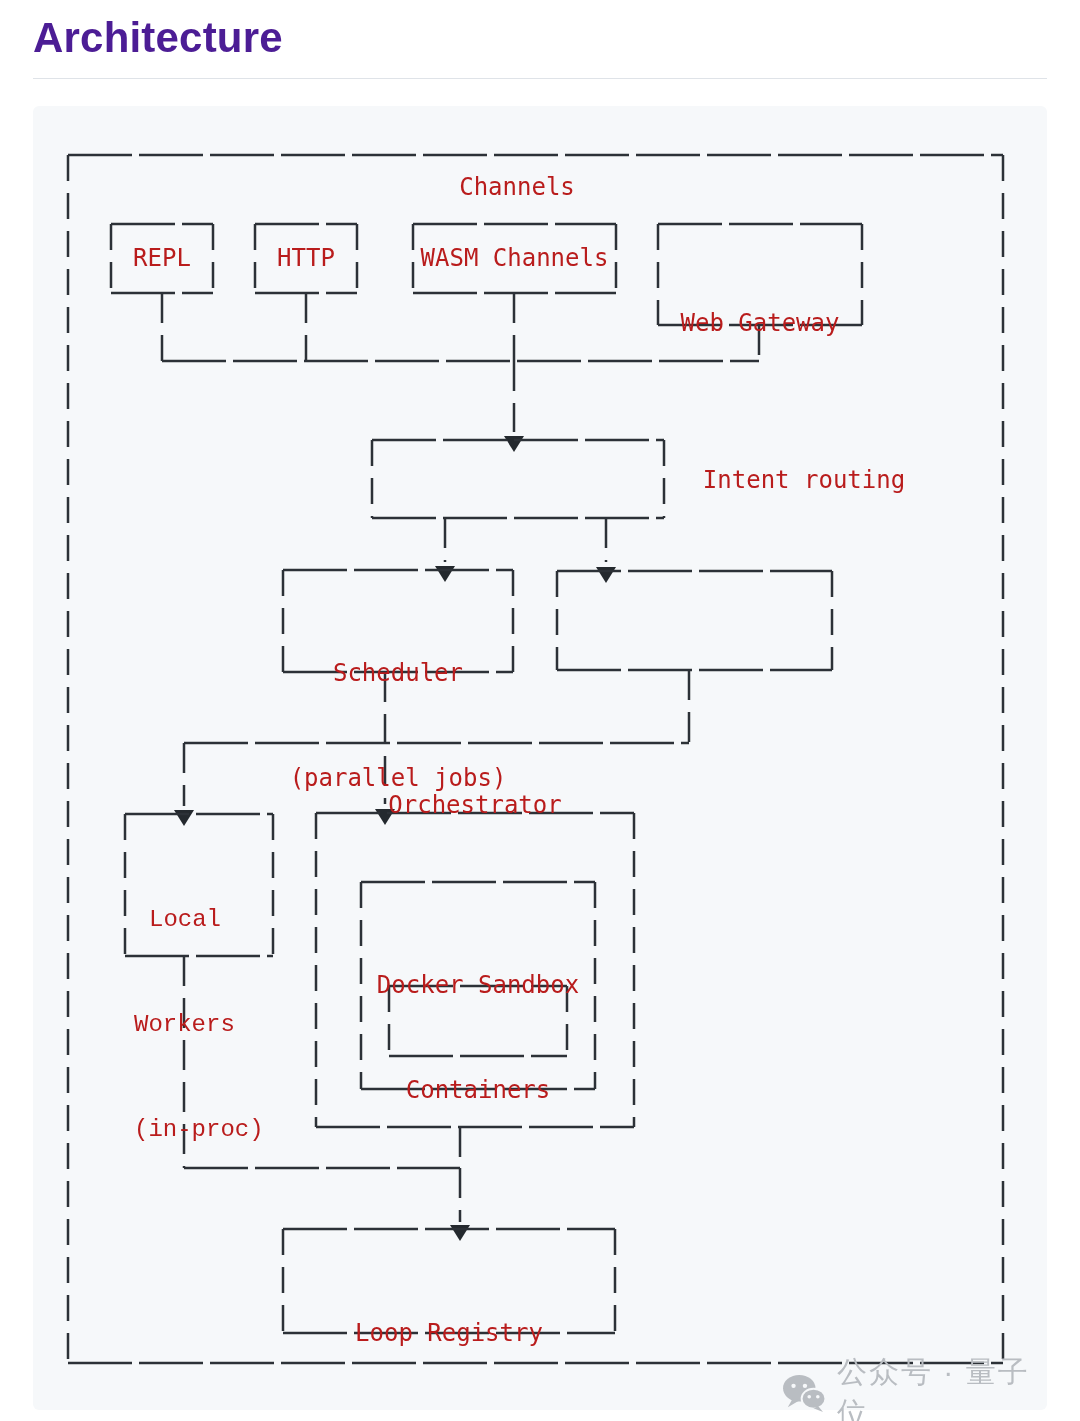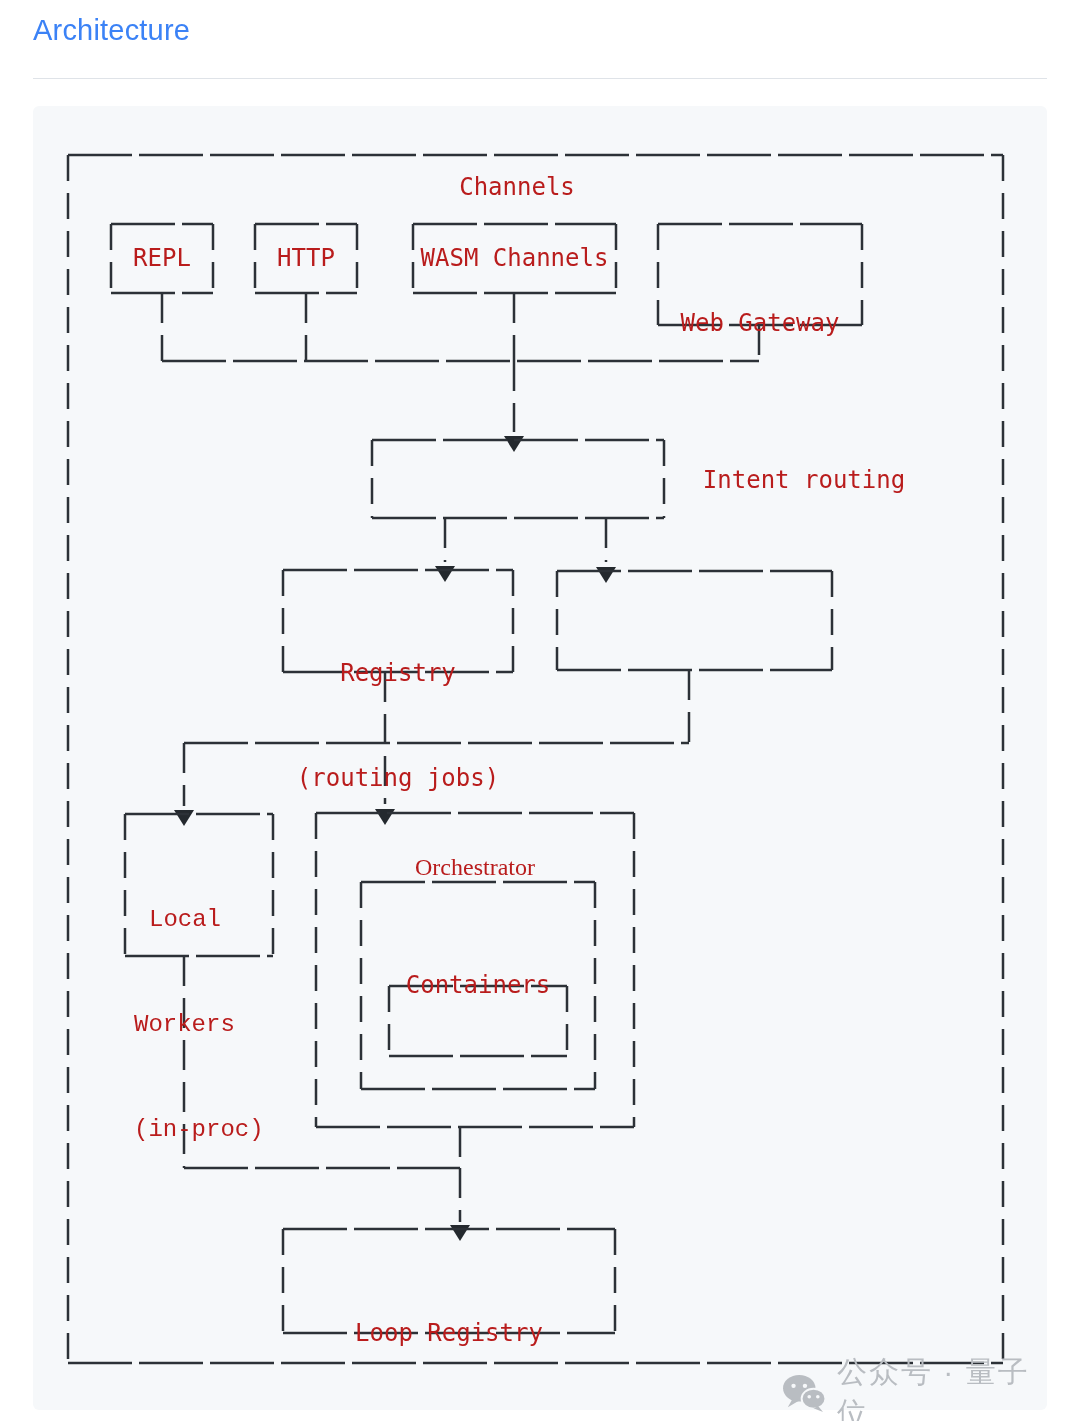--- a/index.html
+++ b/index.html
@@ -2,21 +2,21 @@
 <html><head>
 <meta charset="utf-8">
 <style>
   html,body { margin:0; padding:0; background:#ffffff; }
   body {
     width:1080px; height:1421px; position:relative; overflow:hidden;
     font-family:"Liberation Sans","DejaVu Sans",sans-serif;
   }
   .page-title {
     position:absolute; left:33px; top:14px; margin:0;
-    font-size:29px; font-weight:400; color:#3b82f6; letter-spacing:0.2px;
+    font-size:42px; font-weight:700; color:#4c1d95; letter-spacing:0.2px;
   }
   .heading-rule {
     position:absolute; left:33px; top:78px; width:1014px; height:1px;
     background:#dfe3e8;
   }
   .panel {
     position:absolute; left:33px; top:106px; width:1014px; height:1304px;
     background:#f6f8fa; border-radius:6px;
   }
   .wires { position:absolute; left:0; top:0; }
@@ -146,34 +146,35 @@
   <div class="mono" style="left:380px;top:135px;width:203px;">WASM Channels</div>
 
   <div class="mono" style="left:625px;top:130px;width:204px;">
     <div>Web Gateway</div>
   </div>
 
 
   <div class="mono" style="left:667px;top:357px;width:208px;">Intent routing</div>
 
   <div class="mono" style="left:250px;top:480px;width:230px;">
-    <div>Registry</div>
-    <div>(routing jobs)</div>
+    <div>Scheduler</div>
+    <div>(parallel jobs)</div>
   </div>
 
 
   <div class="mono left" style="left:92px;top:726px;width:148px;">
     <div class="indent1">Local</div>
     <div>Workers</div>
     <div>(in-proc)</div>
   </div>
 
-  <div class="mono" style="left:283px;top:744px;width:318px;font-family:Liberation Serif, serif;">Orchestrator</div>
+  <div class="mono" style="left:283px;top:682px;width:318px;">Orchestrator</div>
 
   <div class="mono" style="left:328px;top:792px;width:234px;">
+    <div>Docker Sandbox</div>
     <div>Containers</div>
   </div>
 
 
   <div class="mono" style="left:250px;top:1140px;width:332px;">
     <div>Loop Registry</div>
     
   </div>
 
   <div class="watermark">

